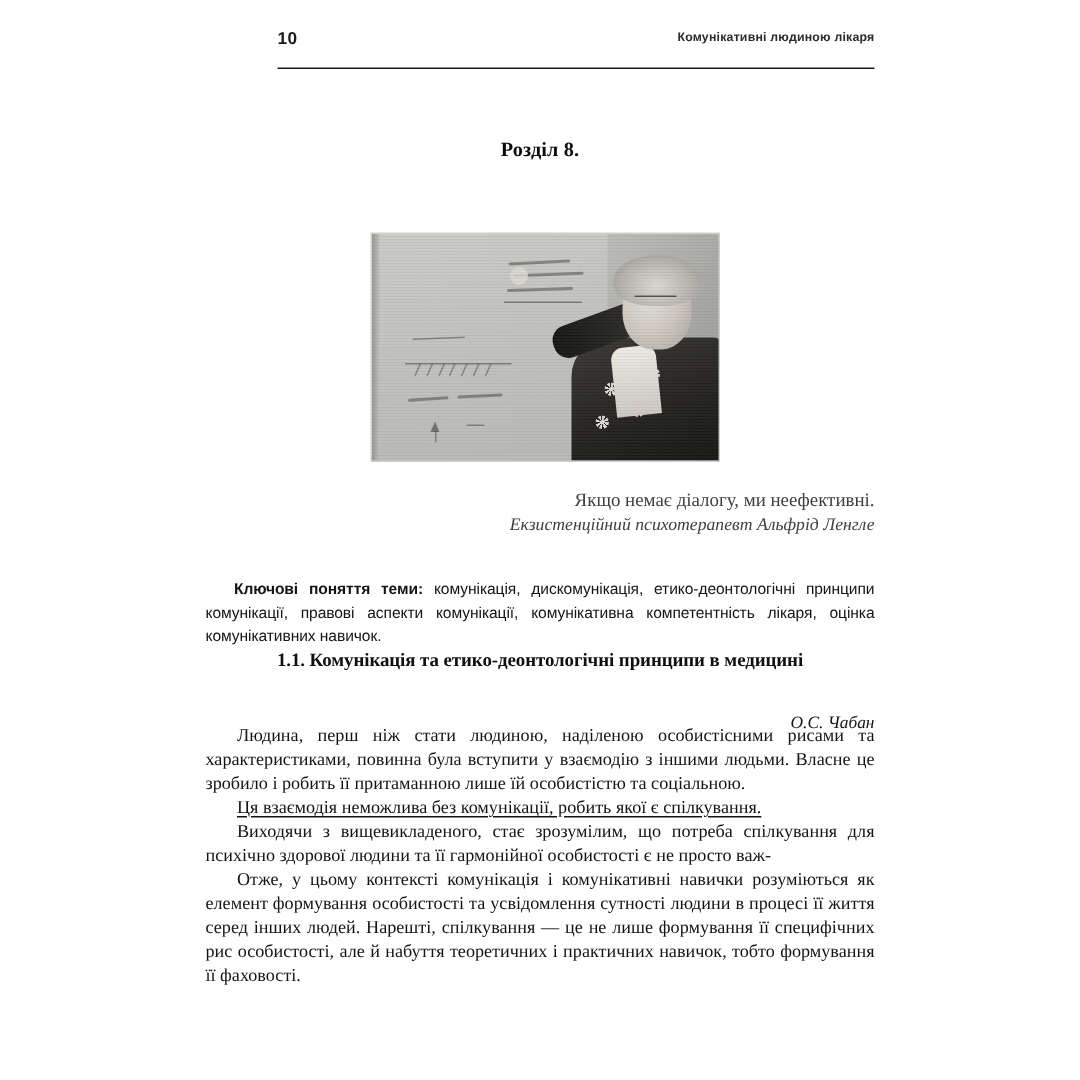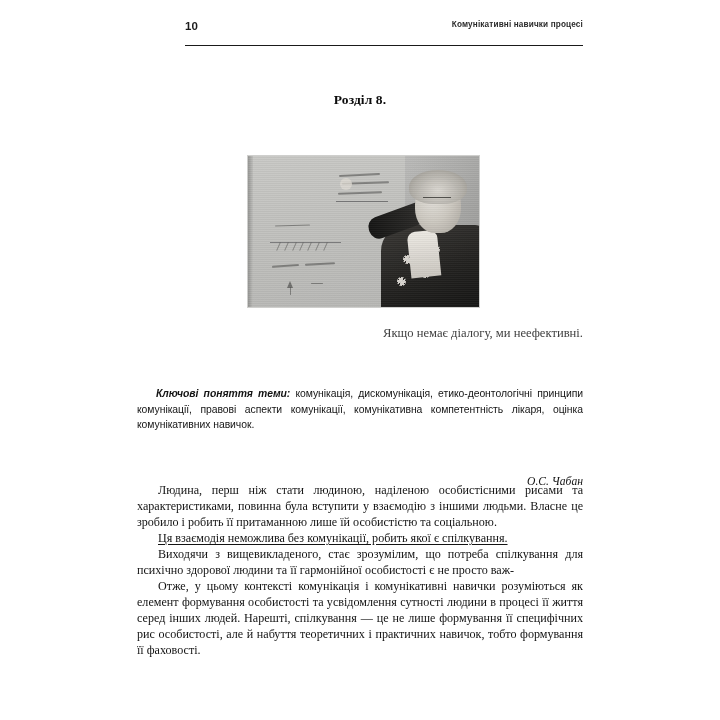--- a/index.html
+++ b/index.html
@@ -260,21 +260,21 @@
     right: 137px;
     top: 376px;
     font-family: "Liberation Sans", sans-serif;
     font-size: 10.4px;
     line-height: 1.46;
     text-align: justify;
     text-indent: 19px;
     color: #141414;
     letter-spacing: -.05px;
   }
-  .keywords b { font-weight: 700; font-style: italic; }
+  .keywords b { font-weight: 700; }
 
   
   .section-head {
     position: absolute;
     left: 137px;
     right: 137px;
     top: 433px;
     text-align: center;
     font-family: "Liberation Serif", serif;
     font-size: 12.6px;
@@ -330,21 +330,21 @@
     color: #9b9b9b;
   }
 </style>
 </head>
 <body>
 
 <div class="page">
 
   <div class="running-head">
     <span class="folio">10</span>
-    <span class="head-title">Комунікативні навички процесі</span>
+    <span class="head-title">Комунікативні людиною лікаря</span>
   </div>
 
   <div class="chapter-block">
     <div class="chapter-kicker">Розділ 8.</div>
   </div>
 
   <div class="figure">
     <div class="photo-inner">
       <div class="board">
         <div class="board-edge"></div>
@@ -382,24 +382,26 @@
       <div class="hand"></div>
       <div class="person-head"></div>
       <div class="person-hair"></div>
       <div class="person-glasses"></div>
       <div class="photo-noise"></div>
     </div>
   </div>
 
   <div class="epigraph">
     <div class="epigraph-text">Якщо немає діалогу, ми неефективні.</div>
+    <div class="epigraph-source">Екзистенційний психотерапевт Альфрід Ленгле</div>
   </div>
 
   <p class="keywords"><b>Ключові поняття теми:</b><span> комунікація, дискомунікація, етико-деонтологічні принципи комунікації, правові аспекти комунікації, комунікативна компетентність лікаря, оцінка комунікативних навичок.</span></p>
 
+  <div class="section-head">1.1. Комунікація та етико-деонтологічні принципи в медицині</div>
   <div class="section-author">О.С. Чабан</div>
 
   <div class="body-copy">
     <p>Людина, перш ніж стати людиною, наділеною особистісними рисами та характеристиками, повинна була вступити у взаємодію з іншими людьми. Власне це зробило і робить її притаманною лише їй особистістю та соціальною.</p>
     <p class="underlined"><u>Ця взаємодія неможлива без комунікації, робить якої є спілкування.</u></p>
     <p>Виходячи з вищевикладеного, стає зрозумілим, що потреба спілкування для психічно здорової людини та її гармонійної особистості є не просто важ-</p>
     <p>Отже, у цьому контексті комунікація і комунікативні навички розуміються як елемент формування особистості та усвідомлення сутності людини в процесі її життя серед інших людей. Нарешті, спілкування — це не лише формування її специфічних рис особистості, але й набуття теоретичних і практичних навичок, тобто формування її фаховості.</p>
   </div>
 
 

